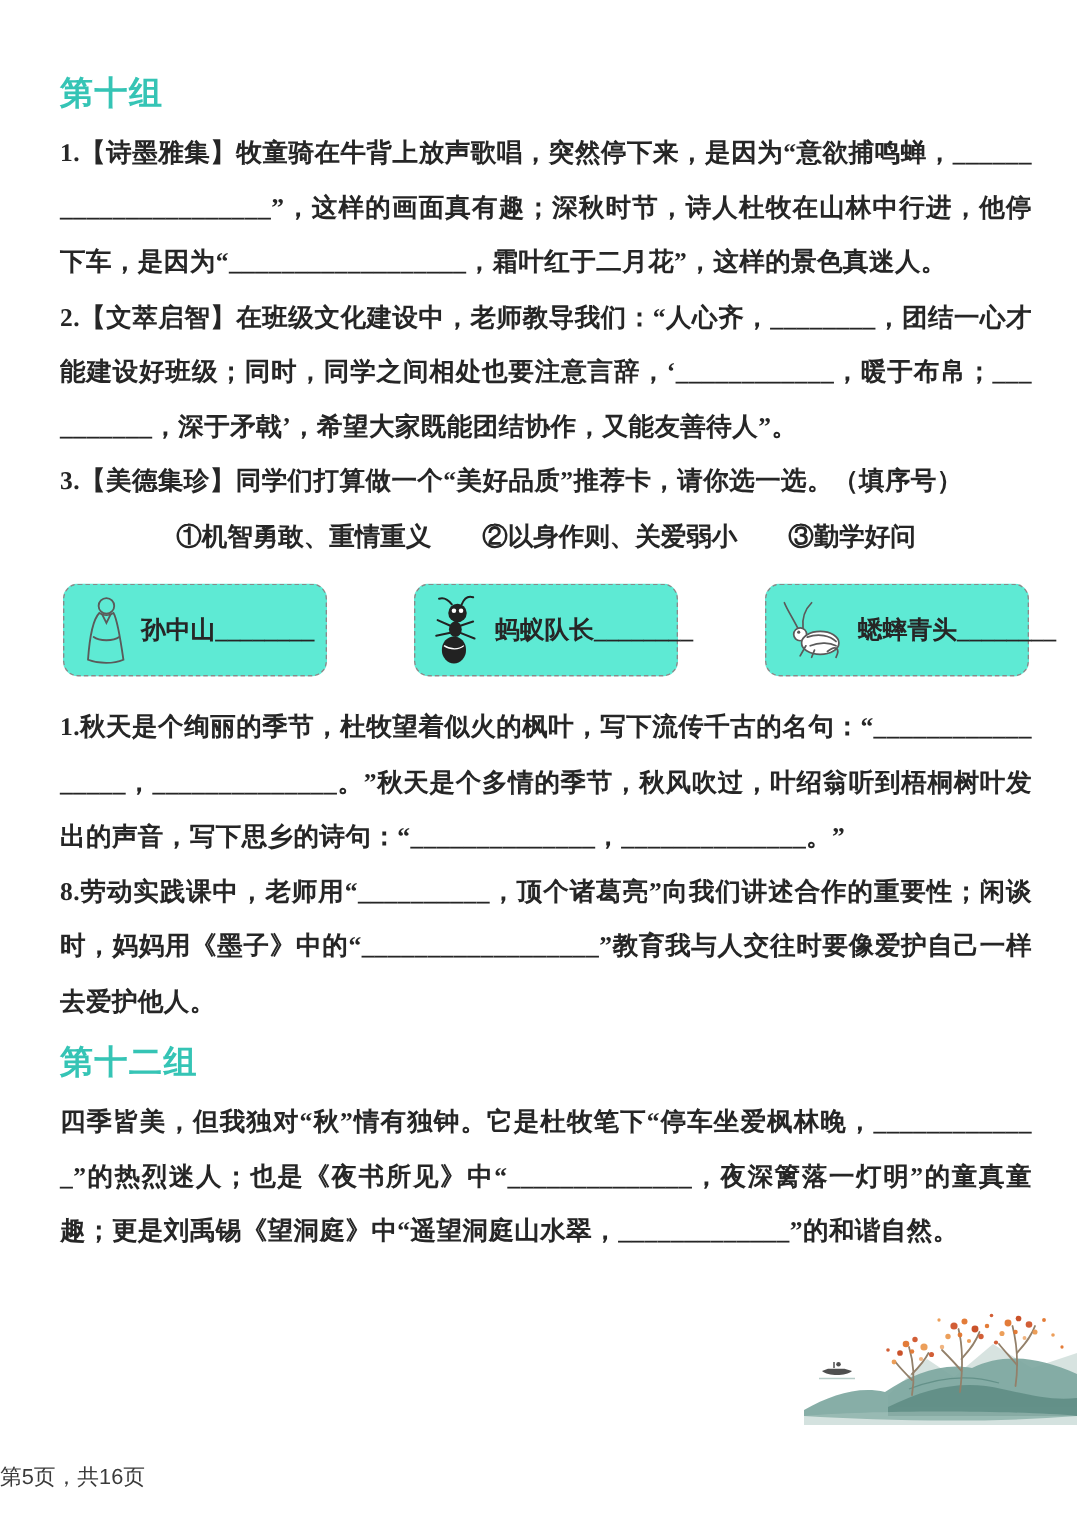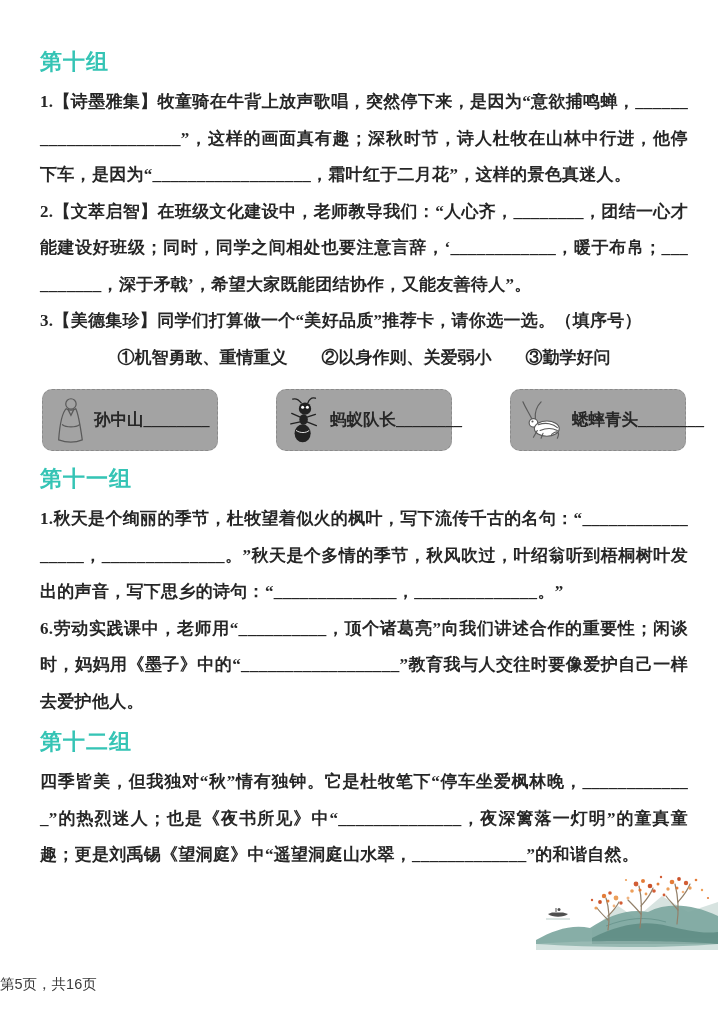--- a/index.html
+++ b/index.html
@@ -22,21 +22,21 @@
     font-family:Liberation Serif, serif;
   }
   .options-line {
     font-size:17px; font-weight:600; line-height:36.5px;
     text-align:center; margin:0;
   }
   .cards { display:flex; justify-content:space-between; margin:13px 2px 16px 2px; }
   .card {
     width:176px; height:62px; box-sizing:border-box;
     border:1.6px dashed #8a8a8a; border-radius:10px;
-    display:flex; align-items:center; padding:0 6px 0 10px; background:#a3a3a3;
+    display:flex; align-items:center; padding:0 6px 0 10px; background:#5eead4;
   }
   .card .icon { flex:0 0 auto; display:flex; align-items:center; }
   .card-label { font-size:16.5px; font-weight:700; margin-left:7px; white-space:nowrap; }
   .page-footer {
     position:absolute; left:0; right:0; bottom:30px; 
     font-family:"Liberation Sans", sans-serif; font-size:14.5px; color:#3a3a3a;
   }
   .decoration { position:absolute; right:6px; bottom:74px; width:182px; height:78px; }
 </style>
 </head>
@@ -102,23 +102,22 @@
             </g>
             <circle cx="12" cy="21.5" r="1.1" fill="#5a5a5a"></circle>
           </svg>
         </span>
         <span class="card-label">蟋蟀青头________</span>
       </div>
     </div>
   </div>
 
   <div class="section">
-    <div class="section-title">第十一组</div>
     <p class="exercise-item">1.秋天是个绚丽的季节，杜牧望着似火的枫叶，写下流传千古的名句：“_________________，______________。”秋天是个多情的季节，秋风吹过，叶绍翁听到梧桐树叶发出的声音，写下思乡的诗句：“______________，______________。”</p>
-    <p class="exercise-item">6.劳动实践课中，老师用“__________，顶个诸葛亮”向我们讲述合作的重要性；闲谈时，妈妈用《墨子》中的“__________________”教育我与人交往时要像爱护自己一样去爱护他人。</p>
+    <p class="exercise-item">8.劳动实践课中，老师用“__________，顶个诸葛亮”向我们讲述合作的重要性；闲谈时，妈妈用《墨子》中的“__________________”教育我与人交往时要像爱护自己一样去爱护他人。</p>
   </div>
 
   <div class="section">
     <div class="section-title">第十二组</div>
     <p class="exercise-item">四季皆美，但我独对“秋”情有独钟。它是杜牧笔下“停车坐爱枫林晚，_____________”的热烈迷人；也是《夜书所见》中“______________，夜深篱落一灯明”的童真童趣；更是刘禹锡《望洞庭》中“遥望洞庭山水翠，_____________”的和谐自然。</p>
   </div>
 
 </div>
 
 <svg class="decoration" viewBox="0 0 182 78">

